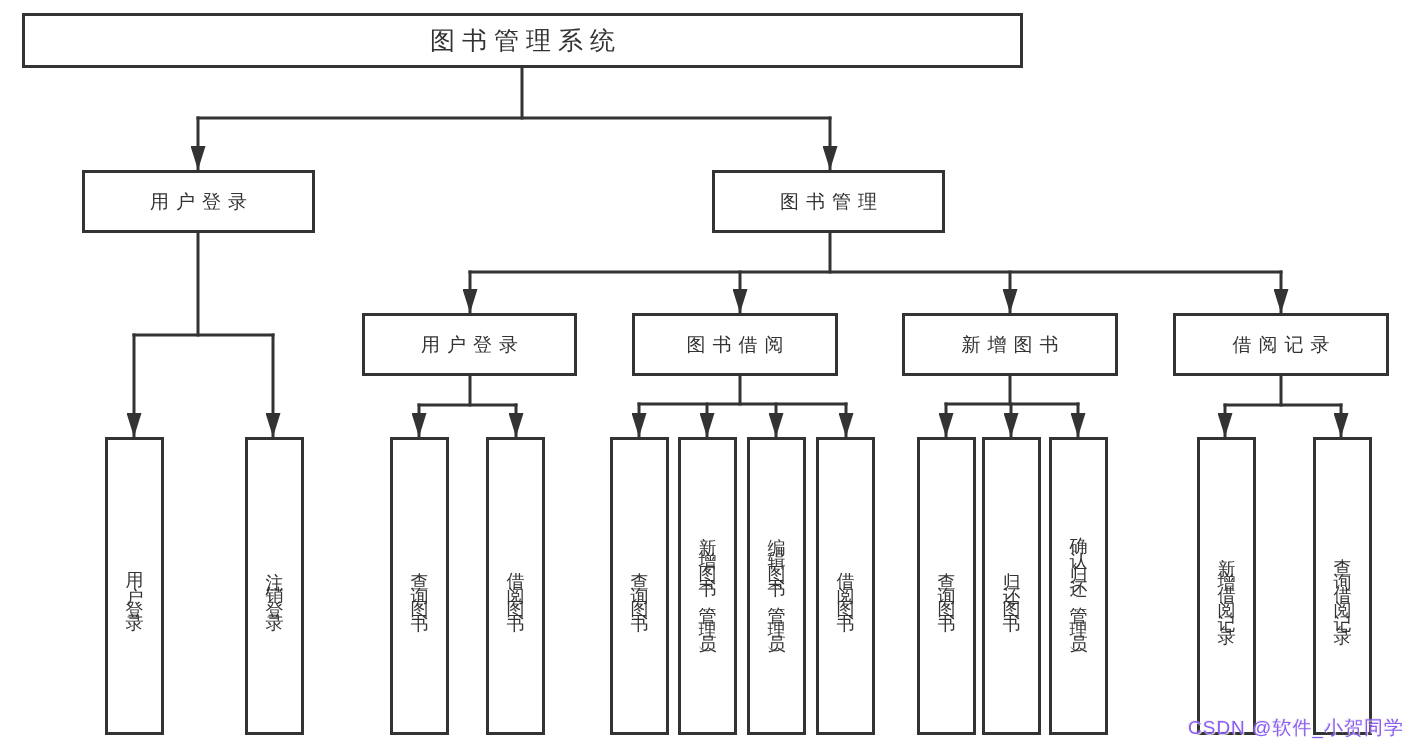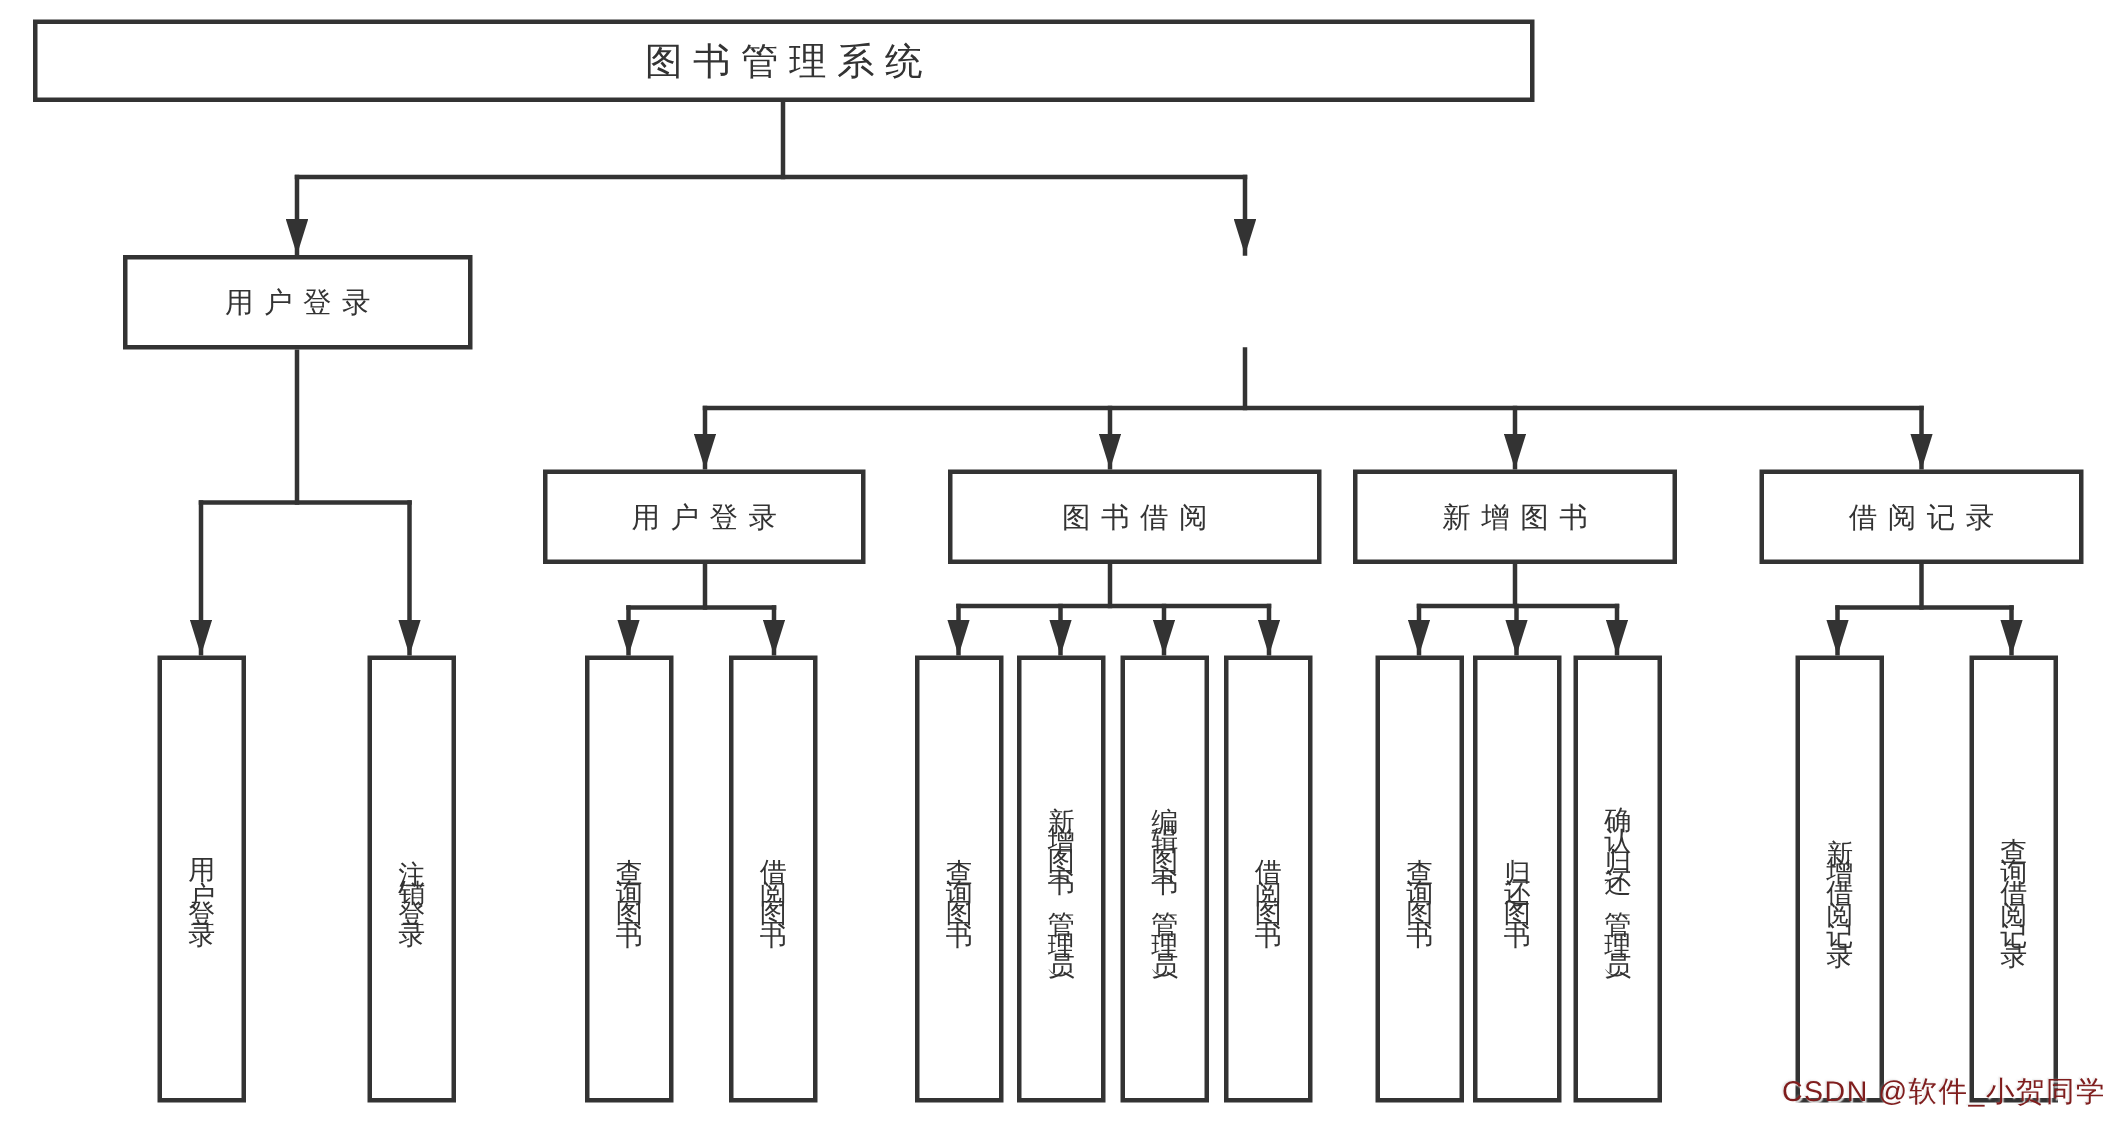--- a/index.html
+++ b/index.html
@@ -49,21 +49,21 @@
     letter-spacing:14px;
     color:#333333;
     white-space:nowrap;
   }
   .watermark{
     position:absolute;
     left:1188px;
     top:715px;
     font-size:19px;
     letter-spacing:1px;
-    color:#7f1d1d;
+    color:#8b5cf6;
     text-shadow:1px 1px 1px rgba(255,255,255,0.9), -1px -1px 1px rgba(160,160,160,0.25);
     white-space:nowrap;
     z-index:5;
   }
 </style>
 </head>
 <body>
 
 <div id="canvas">
 
@@ -117,25 +117,28 @@
     </g>
   </svg>
 
   <div class="box" style="left:22px;top:13px;width:1001px;height:55px;">
     <span class="hlabel root-label">图书管理系统</span>
   </div>
 
   <div class="box" style="left:82px;top:170px;width:233px;height:63px;">
     <span class="hlabel">用户登录</span>
   </div>
+  <div class="box" style="left:712px;top:170px;width:233px;height:63px;">
+    <span class="hlabel">图书管理</span>
+  </div>
 
   <div class="box" style="left:362px;top:313px;width:215px;height:63px;">
     <span class="hlabel">用户登录</span>
   </div>
-  <div class="box" style="left:632px;top:313px;width:249px;height:63px;">
+  <div class="box" style="left:632px;top:313px;width:206px;height:63px;">
     <span class="hlabel">图书借阅</span>
   </div>
   <div class="box" style="left:902px;top:313px;width:216px;height:63px;">
     <span class="hlabel">新增图书</span>
   </div>
   <div class="box" style="left:1173px;top:313px;width:216px;height:63px;">
     <span class="hlabel">借阅记录</span>
   </div>
 
   <div class="leaf" style="left:105px;">

